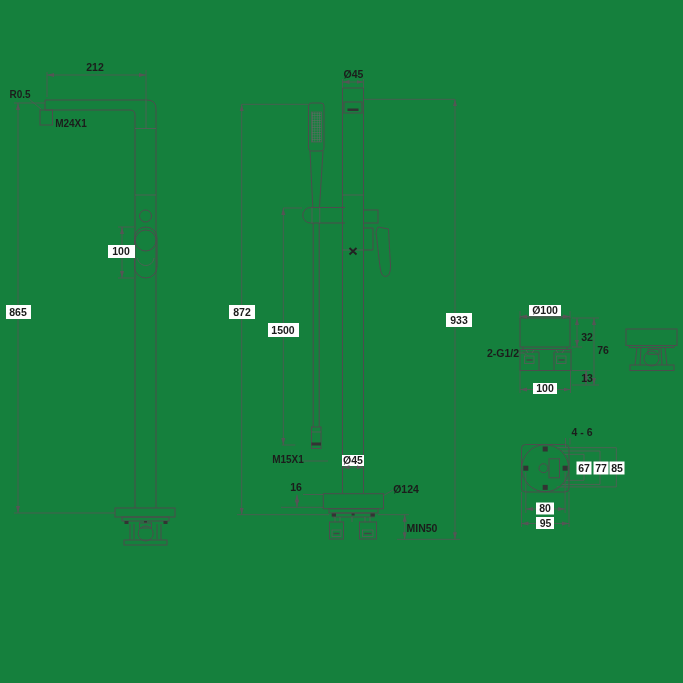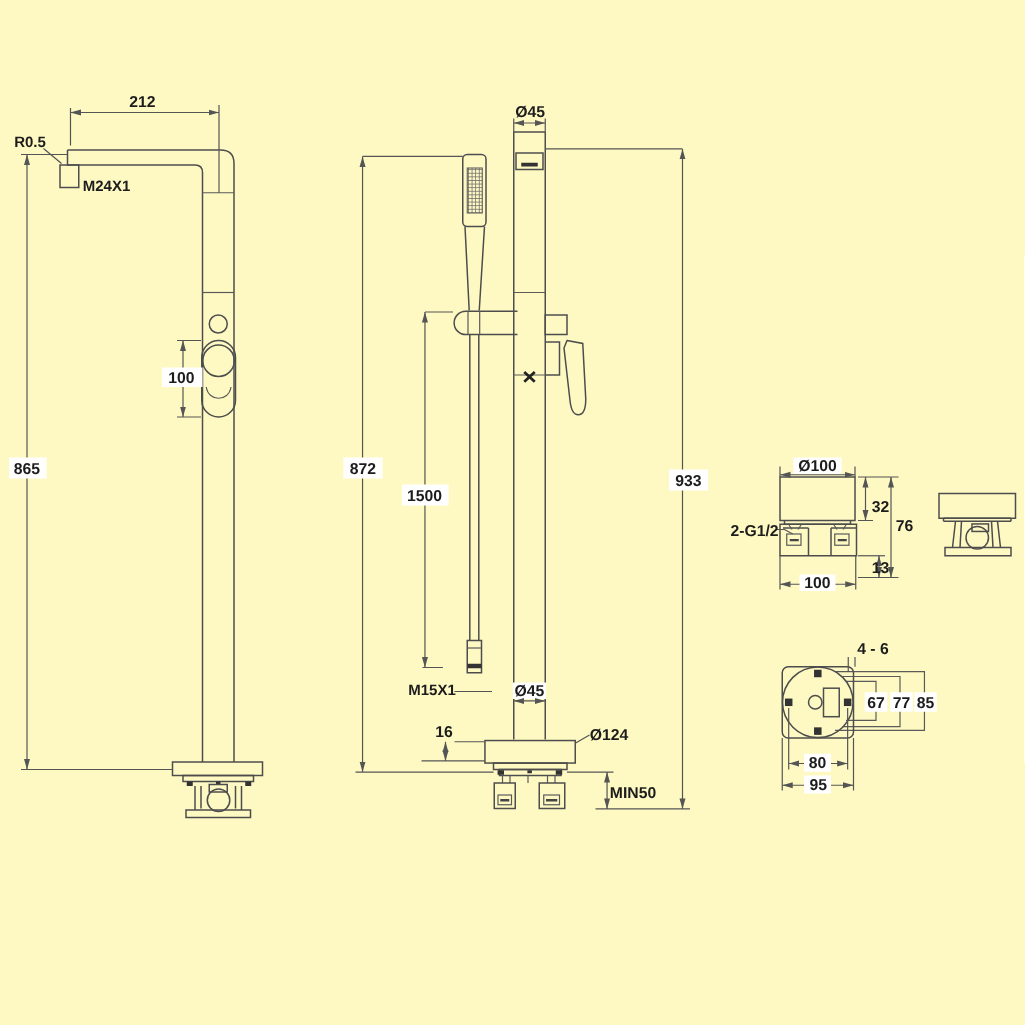--- a/index.html
+++ b/index.html
@@ -1,16 +1,16 @@
 <!DOCTYPE html>
 <html><head>
 <meta charset="utf-8">
 <style>
   html,body{margin:0;padding:0;background:#fff;}
-  .stage{position:relative;width:683px;height:683px;background:#fef9c3;overflow:hidden;
+  .stage{position:relative;width:683px;height:683px;background:#15803d;overflow:hidden;
          font-family:"Liberation Sans",sans-serif;}
   svg{display:block}
   svg text{font-family:"Liberation Sans","DejaVu Sans",sans-serif;
            font-size:10.5px;font-weight:700;fill:#1c1c1c;}
   svg text.sm{font-size:10px;}
   .geo{stroke:#4d4d4d;stroke-width:1;fill:none;}
   .thin{stroke:#5a5a5a;stroke-width:0.8;fill:none;}
   .dim{stroke:#555;stroke-width:0.8;fill:none;}
   .solid{fill:#333;stroke:none;}
   .bg{fill:#fff;stroke:none;}

